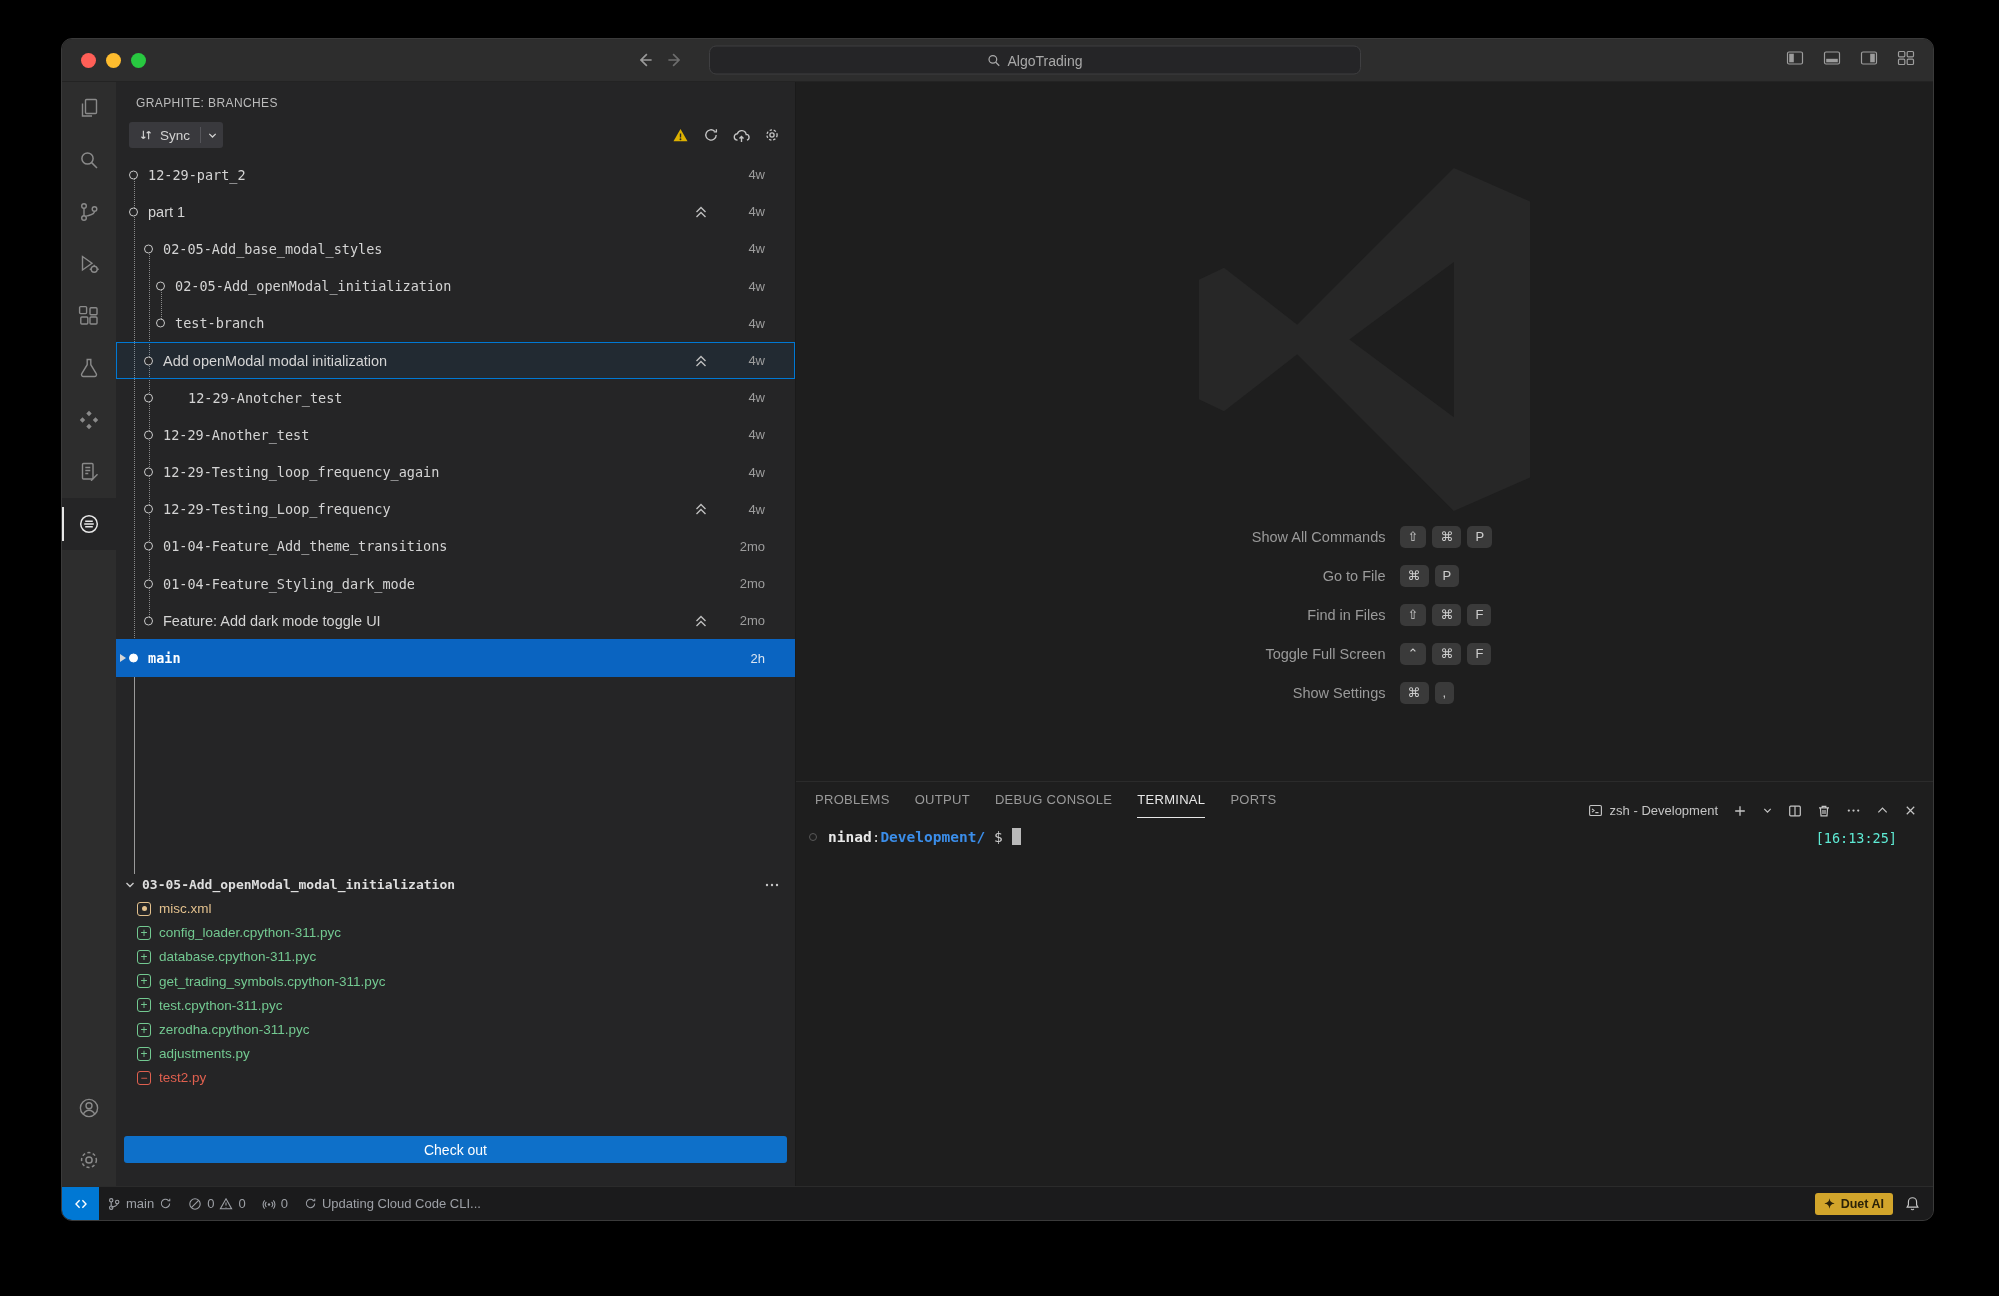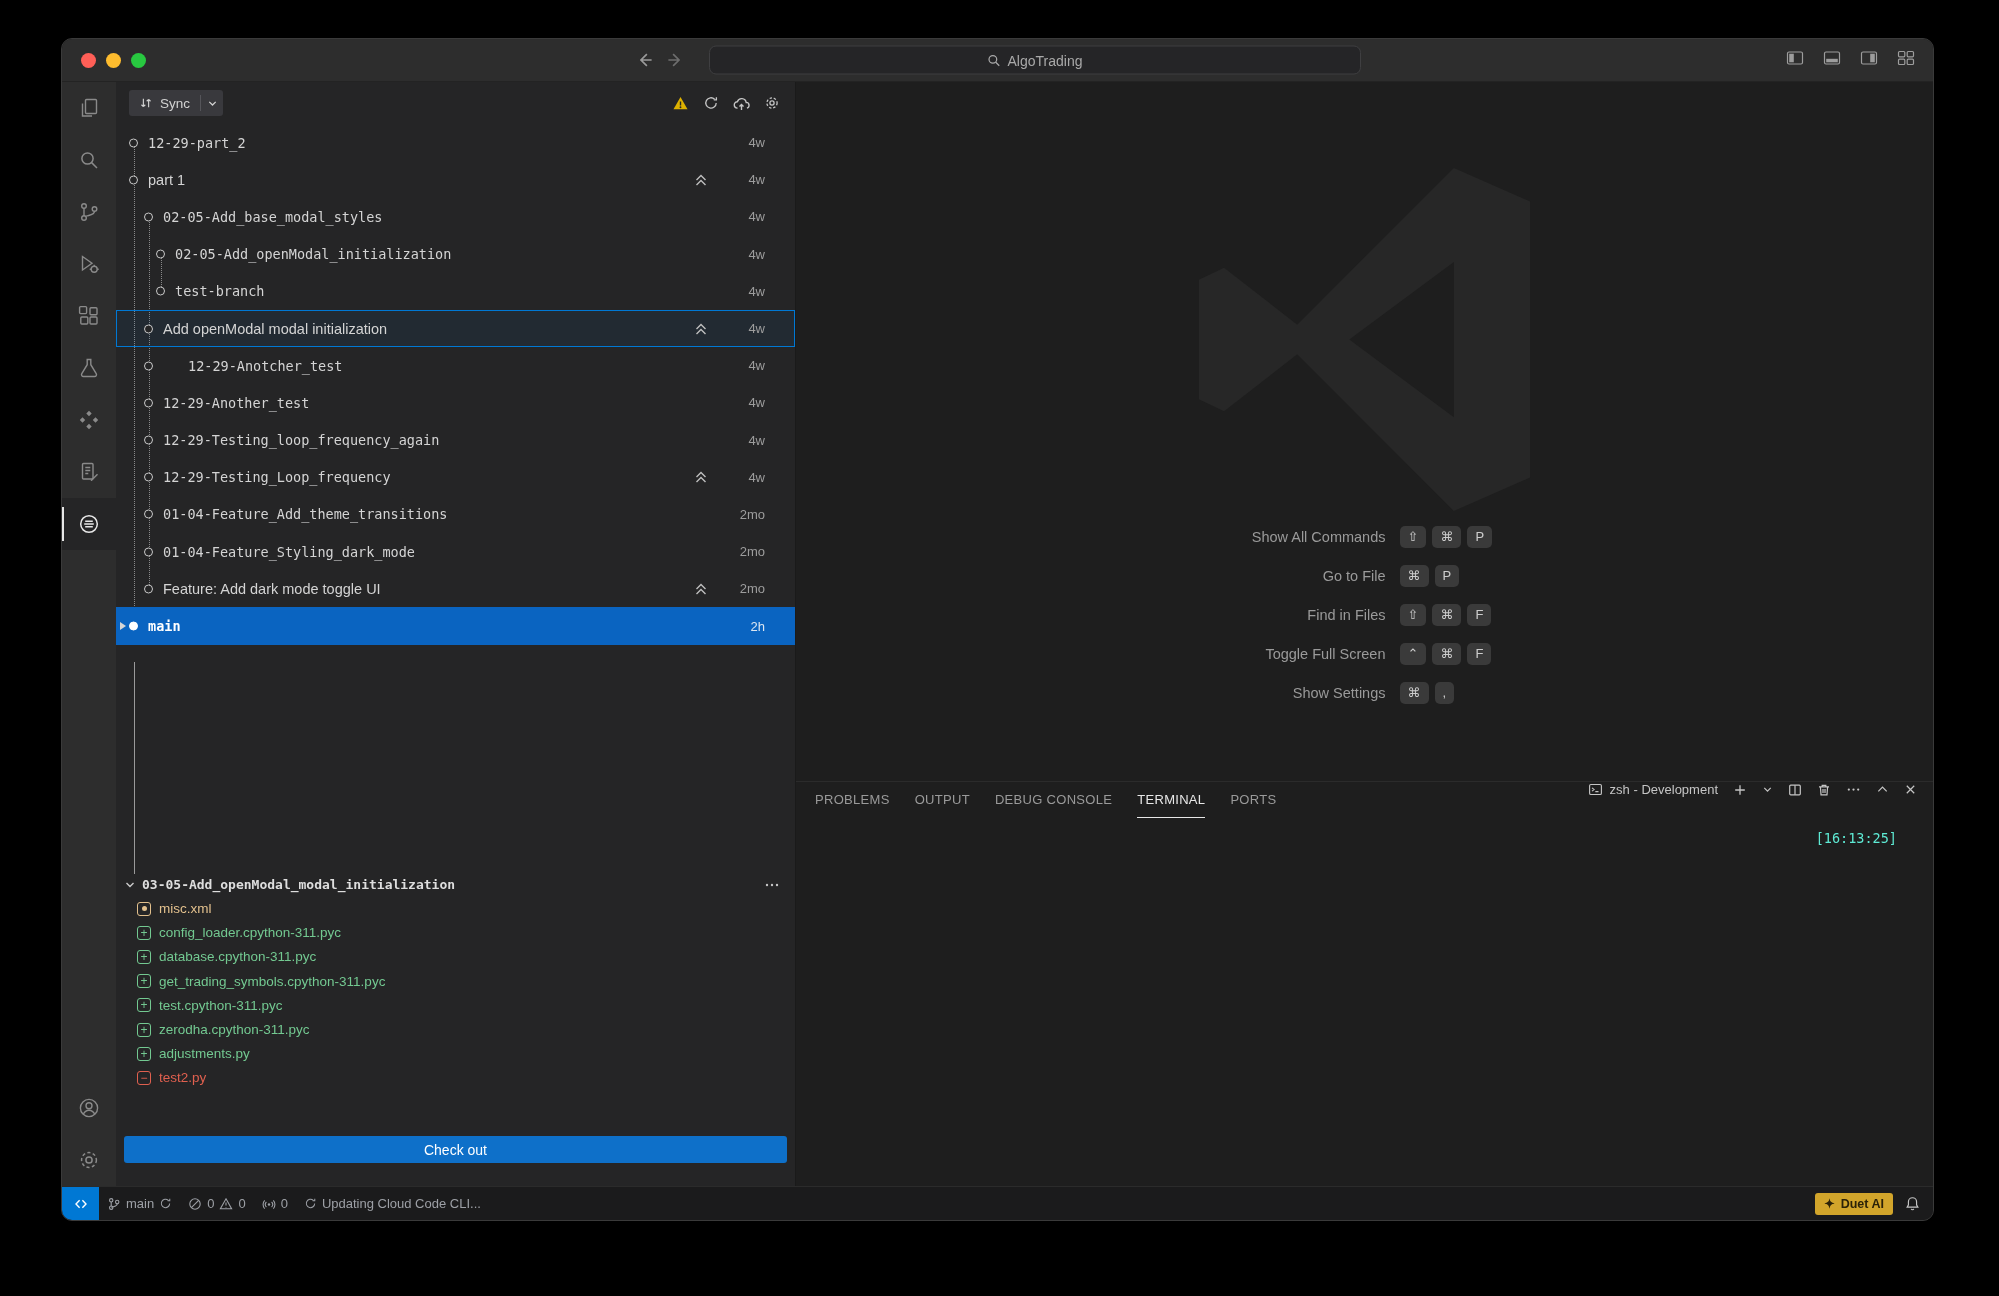--- a/index.html
+++ b/index.html
@@ -92,21 +92,21 @@
   .editor { height:699px; display:flex; flex-direction:column; align-items:center; padding-top:85px; position:relative; }
   .watermark { flex:0 0 auto; }
   .shortcuts { margin-top:12px; display:flex; flex-direction:column; gap:13px; transform:translateX(28px); }
   .sc-row { display:flex; align-items:center; justify-content:center; height:26px; }
   .sc-label { width:310px; text-align:right; margin-right:14px; color:#9a9a9a; font-size:14.5px; }
   .sc-keys { width:310px; display:flex; gap:6px; align-items:center; }
   .kbd { background:#3a3a3a; border-radius:5px; padding:3px 8px; min-width:12px; text-align:center;
     color:#cdcdcd; font-size:13px; line-height:1.3; }
 
   .panel { flex:1; border-top:1px solid #2b2b2b; display:flex; flex-direction:column; min-height:0; }
-  .panel-bar { height:36px; flex:0 0 auto; display:flex; align-items:flex-start; padding:0 16px 0 19px; }
+  .panel-bar { height:36px; flex:0 0 auto; display:flex; align-items:flex-end; padding:0 16px 0 19px; }
   .ptab { margin-right:25px; height:36px; display:flex; align-items:center; font-size:13px;
     letter-spacing:.3px; color:#9a9a9a; border-bottom:1px solid transparent; cursor:pointer; }
   .ptab.active { color:#e7e7e7; border-bottom-color:#e7e7e7; }
   .panel-actions { margin-left:auto; display:flex; align-items:center; gap:15px; color:#c5c5c5; font-size:13px; }
   .panel-actions .icon-btn { display:flex; cursor:pointer; }
   .shell-chip { display:flex; align-items:center; gap:7px; cursor:pointer; }
   .panel-body { flex:1; position:relative; padding:10px 0 0 13px; }
   .term-line { display:flex; align-items:center; font-family:"DejaVu Sans Mono", monospace;
     font-size:14.5px; color:#cccccc; }
   .term-dot { width:8px; height:8px; border:1px solid #585858; border-radius:50%; margin-right:11px; flex:0 0 auto; }
@@ -259,20 +259,21 @@
       </div>
       <div class="ab-item">
         <svg width="24" height="24" viewBox="0 0 24 24" fill="none" stroke="currentColor" stroke-width="1.5">
             <circle cx="12" cy="12" r="7.4" stroke-dasharray="3.1 2.4"></circle>
             <circle cx="12" cy="12" r="3.1"></circle>
           </svg>
       </div>
     </div>
 
     <div class="sidebar">
+      <div class="sb-header">GRAPHITE: BRANCHES</div>
 
       <div class="sb-toolbar">
         <div class="sync-btn">
           <span class="sync-main">
             <svg width="14" height="14" viewBox="0 0 16 16" fill="none" stroke="#d2d2d2" stroke-width="1.3">
                 <path d="M5 3.2v9M5 12.2l-2.2-2.2M5 12.2l2.2-2.2M11 12.8v-9M11 3.8 8.8 6M11 3.8 13.2 6"></path>
               </svg>
             <span>Sync</span>
           </span>
           <span class="sync-div"></span>
@@ -582,20 +583,29 @@
                 </svg>
             </span>
             <span class="icon-btn">
               <svg width="13" height="13" viewBox="0 0 14 14" fill="none" stroke="currentColor" stroke-width="1.3">
                   <path d="M3 3l8 8M11 3l-8 8"></path>
                 </svg>
             </span>
           </div>
         </div>
         <div class="panel-body">
+          <div class="term-line">
+            <span class="term-dot"></span>
+            <span class="t-user">ninad</span>
+              <span>:</span>
+              <span class="t-path">Development/</span>
+              <span>&nbsp;</span>
+              <span>$</span>
+            <span class="t-cursor"></span>
+          </div>
           <span class="t-time">[16:13:25]</span>
         </div>
       </div>
     </div>
   </div>
 
   <div class="statusbar">
     <div class="remote">
       <svg width="14" height="14" viewBox="0 0 14 14" fill="none" stroke="#fff" stroke-width="1.4">
           <path d="M5.6 3.2 2 7l3.6 3.8M8.4 3.2 12 7l-3.6 3.8"></path>

